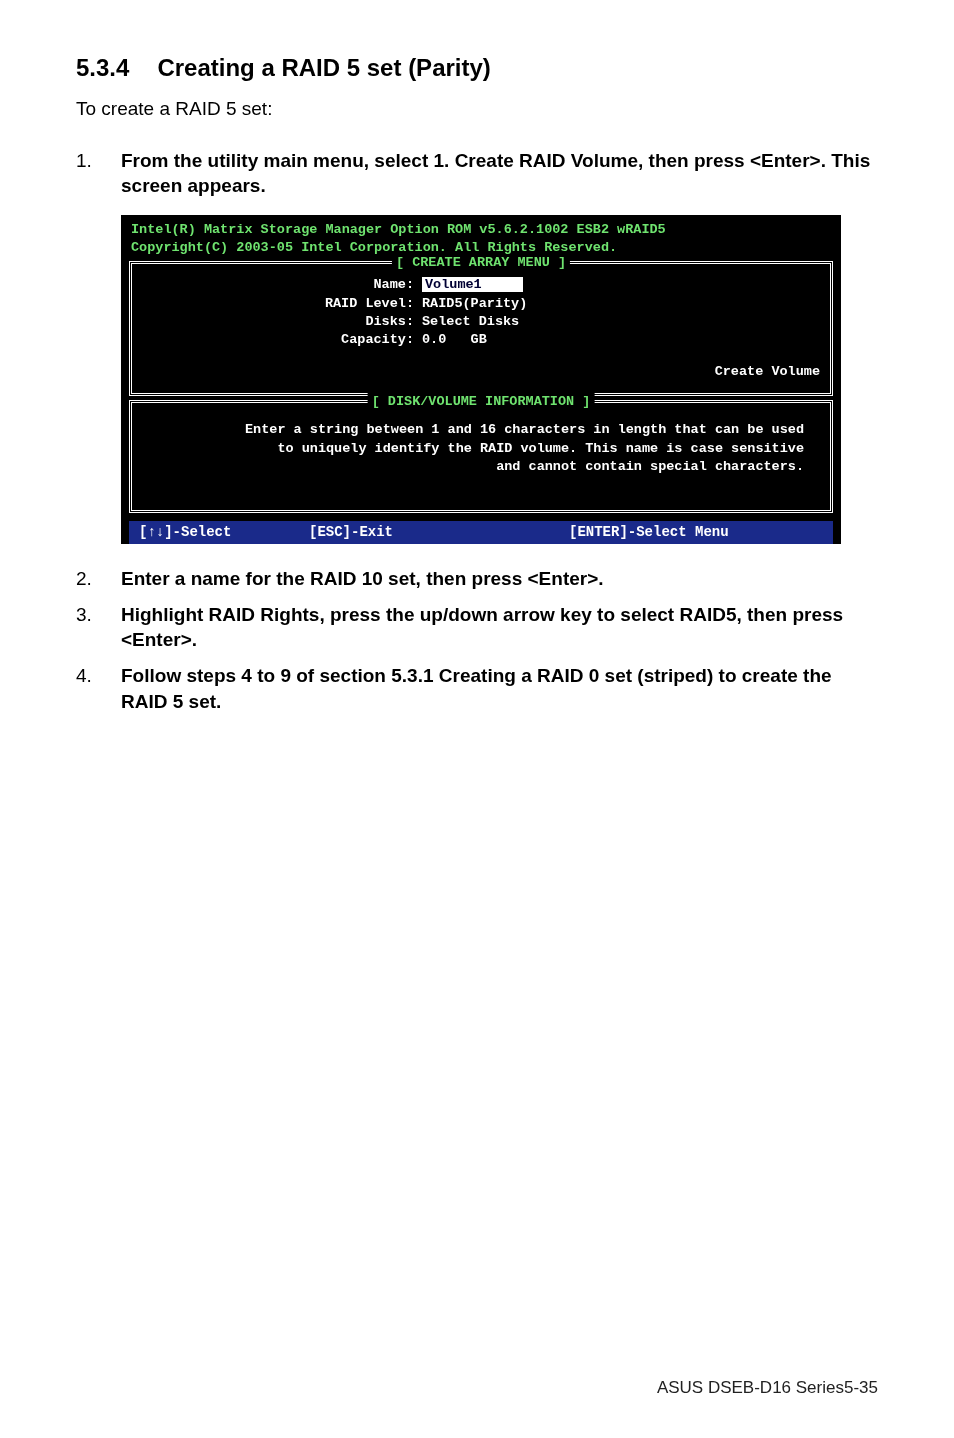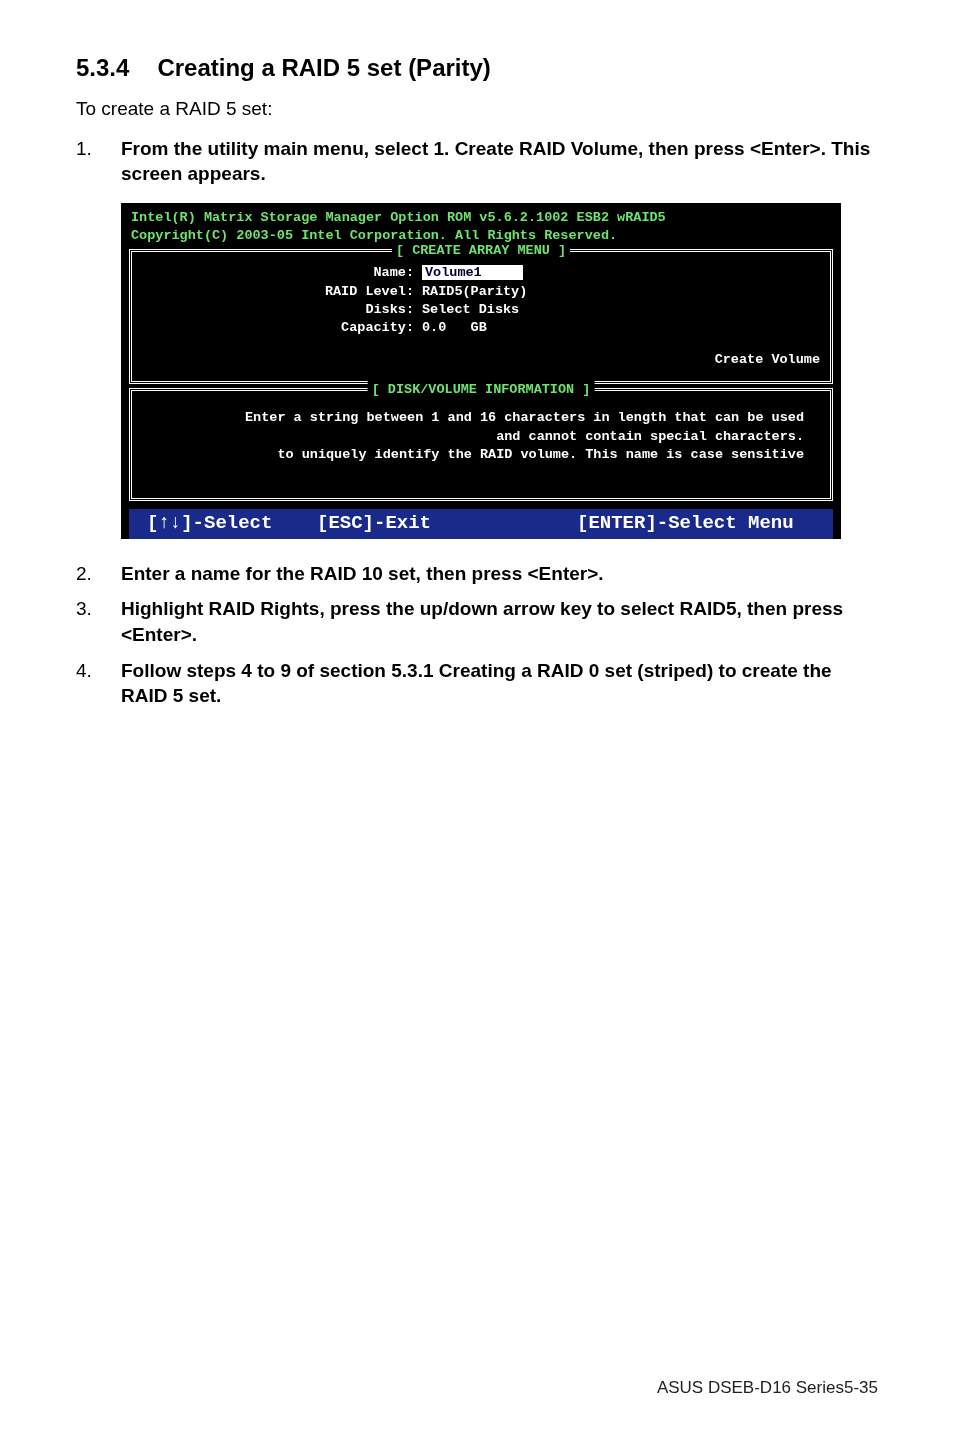--- a/index.html
+++ b/index.html
@@ -12,21 +12,21 @@
     padding: 54px 76px 40px 76px;
     position: relative;
   }
   .heading {
     font-size: 24px;
     font-weight: bold;
     margin-bottom: 14px;
   }
   .heading .num { display: inline-block; margin-right: 28px; }
   .body-text { font-size: 19px; line-height: 1.35; }
-  .para { margin-bottom: 14px; }
+  .para { margin-bottom: 26px; }
   ol.steps { list-style: none; margin-left: 0; }
   ol.steps > li { margin-bottom: 10px; }
   .step-row { display: flex; }
   .step-num { width: 45px; flex-shrink: 0; }
   .step-body { flex: 1; font-weight: bold; }
   .terminal-wrap {
     margin: 16px 0 22px 45px;
     width: 720px;
   }
   .terminal {
@@ -63,24 +63,24 @@
   .info-box {
     border: 3px double #fff;
     margin: 0 8px 8px 8px;
     position: relative;
     padding: 18px 16px 34px 16px;
   }
   .footer-bar {
     background: #1a2a8a;
     color: #fff;
     margin: 0 8px 8px 8px;
-    padding: 2px 18px;
+    padding: 2px 10px;
     display: flex;
     font-family: "Courier New", monospace;
-    font-size: 19px;
+    font-size: 14px;
     font-weight: bold;
   }
   .footer-bar .seg1 { width: 170px; }
   .footer-bar .seg2 { width: 260px; }
   .footer-bar .seg3 { flex: 1; }
   .page-footer {
     position: absolute;
     bottom: 40px;
     left: 76px;
     right: 76px;
@@ -133,22 +133,22 @@
             <span class="v">0.0   GB</span>
           </div>
           <div style="height:14px"></div>
           <div class="term-line center-line">Create Volume</div>
           <div style="height:6px"></div>
         </div>
 
         <div class="info-box">
           <div class="box-title">[ DISK/VOLUME INFORMATION ]</div>
           <div class="term-line center-line">Enter a string between 1 and 16 characters in length that can be used</div>
+          <div class="term-line center-line">to uniquely identify the RAID volume. This name is case sensitive</div>
           <div class="term-line center-line">and cannot contain special characters.</div>
-          <div class="term-line center-line">to uniquely identify the RAID volume. This name is case sensitive</div>
         </div>
 
         <div class="footer-bar">
           <span class="seg1">[↑↓]-Select</span>
           <span class="seg2">[ESC]-Exit</span>
           <span class="seg3">[ENTER]-Select Menu</span>
         </div>
       </div>
     </div>
   </li>

